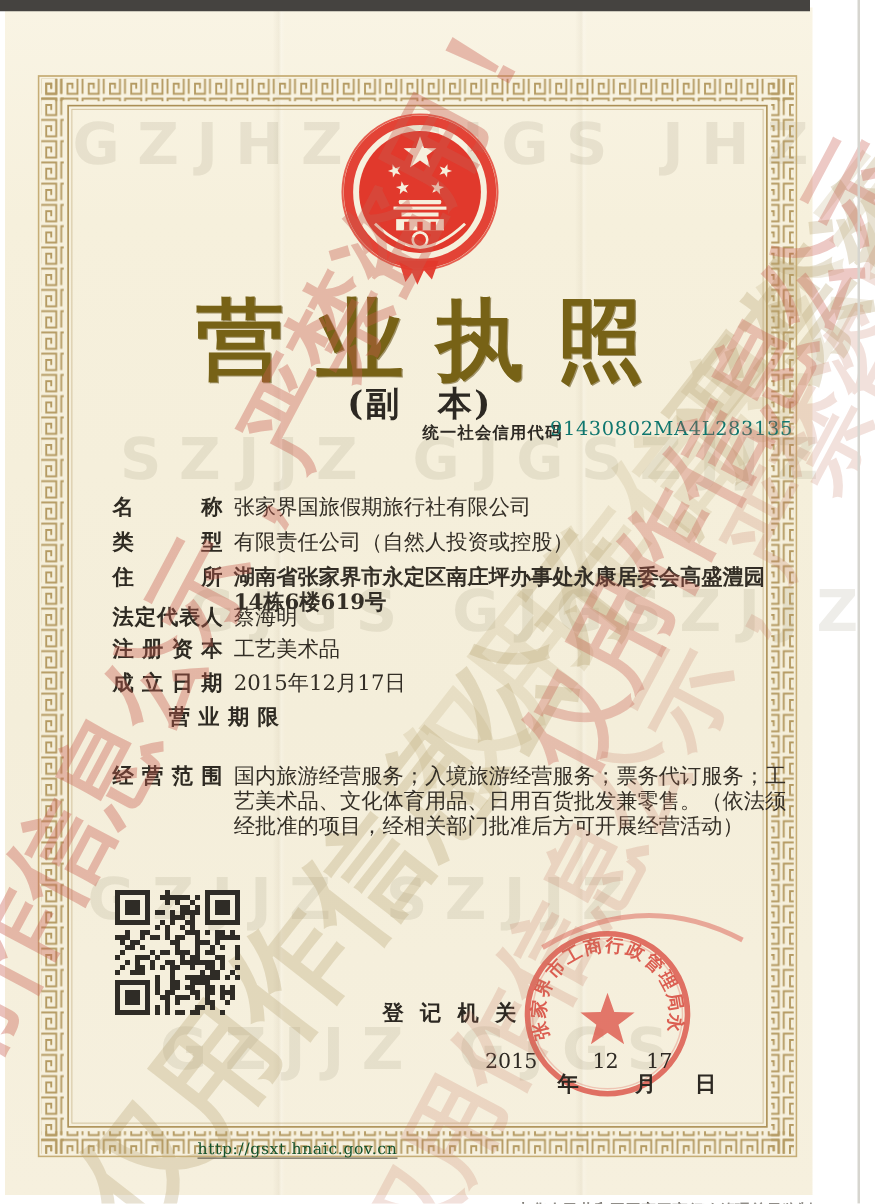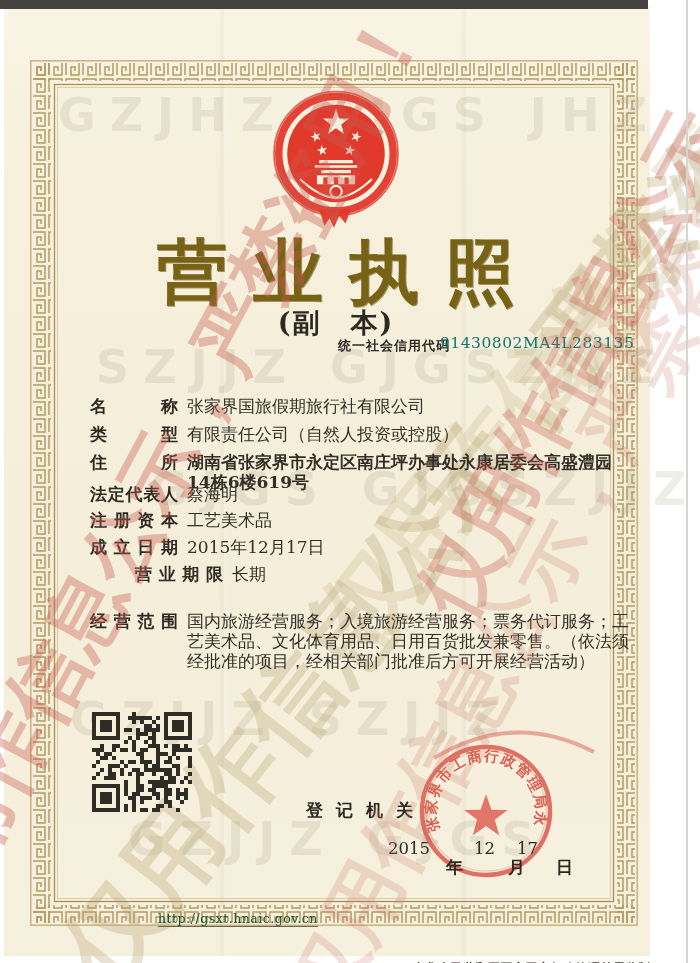--- a/index.html
+++ b/index.html
@@ -132,21 +132,20 @@
   <div class="abs row" style="top:510px;">
     <div class="flabel">注册资本</div>
     <div class="fvalue" style="width:452px;">工艺美术品</div>
   </div>
   <div class="abs row" style="top:537px;">
     <div class="flabel">成立日期</div>
     <div class="fvalue" style="width:452px;">2015年12月17日</div>
   </div>
   <div class="abs row" style="top:564px;margin-left:45px;">
     <div class="flabel">营业期限</div>
-    <div class="fvalue" style="width:452px;">长期</div>
   </div>
   <div class="abs row" style="top:611px;">
     <div class="flabel">经营范围</div>
     <div class="fvalue" style="width:456px;">国内旅游经营服务；入境旅游经营服务；票务代订服务；工艺美术品、文化体育用品、日用百货批发兼零售。（依法须经批准的项目，经相关部门批准后方可开展经营活动）</div>
   </div>
 
   <svg id="qr-svg" class="abs" style="left:92px;top:712px;width:100px;height:100px;" viewBox="0 0 100 100">
       <rect x="40" y="0" width="4" height="4" fill="#2f2c26"></rect>
       <rect x="36" y="4" width="4" height="4" fill="#2f2c26"></rect>
       <rect x="40" y="4" width="4" height="4" fill="#2f2c26"></rect>

